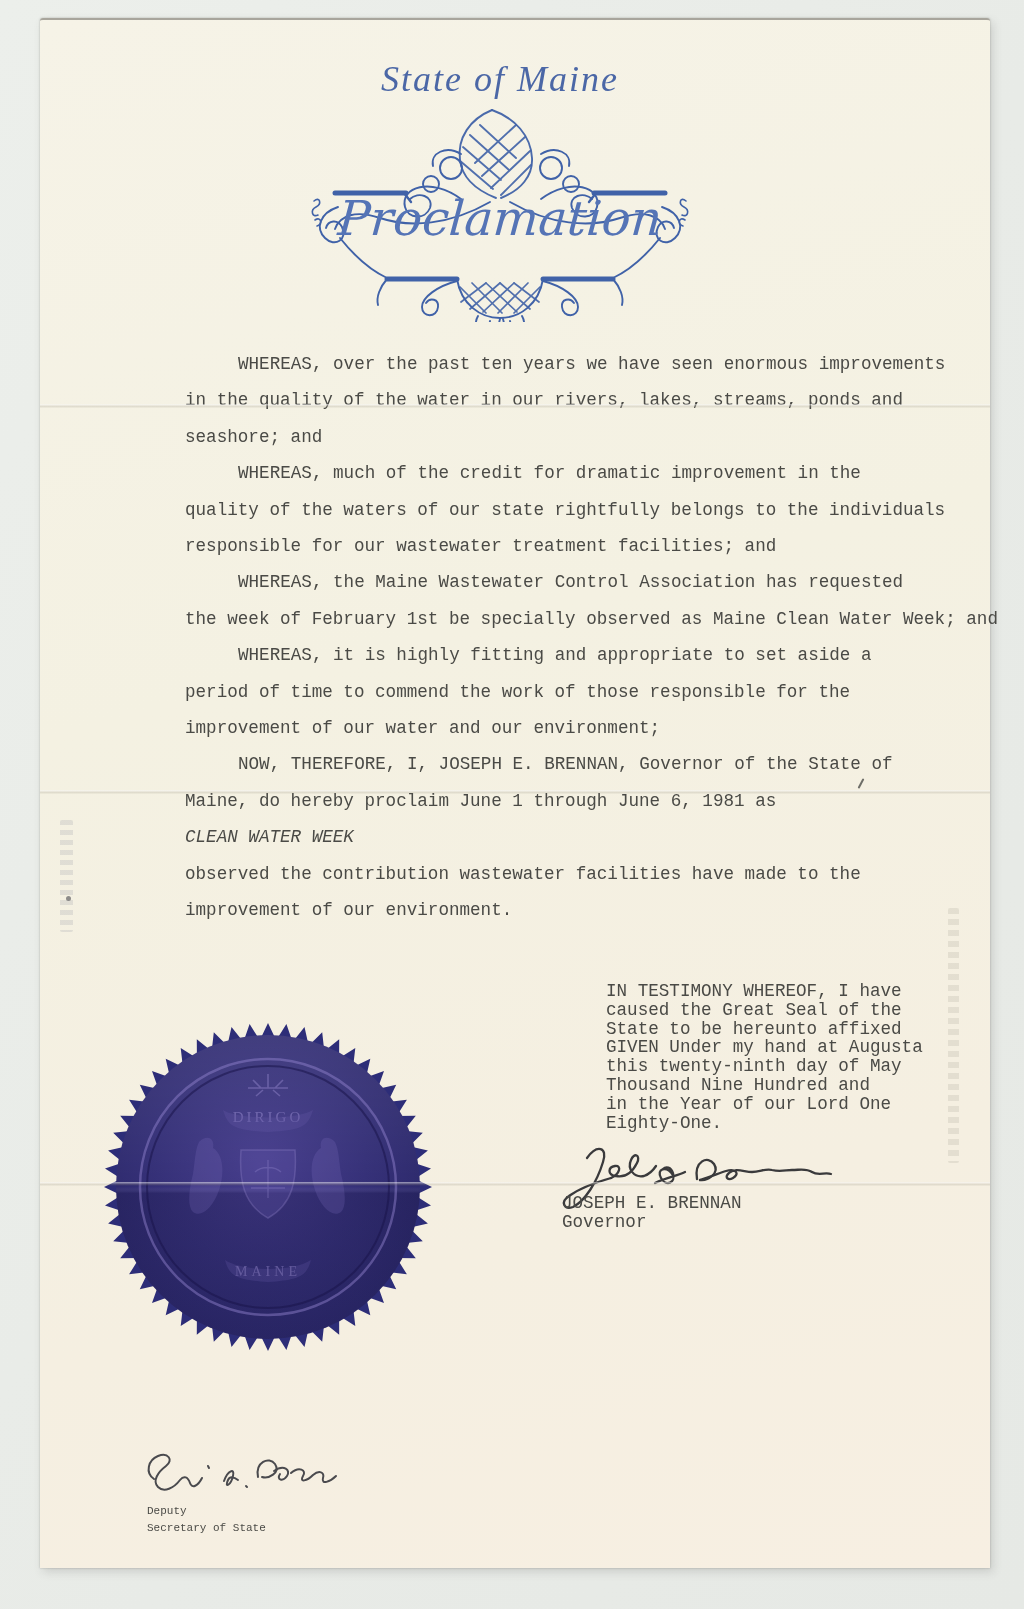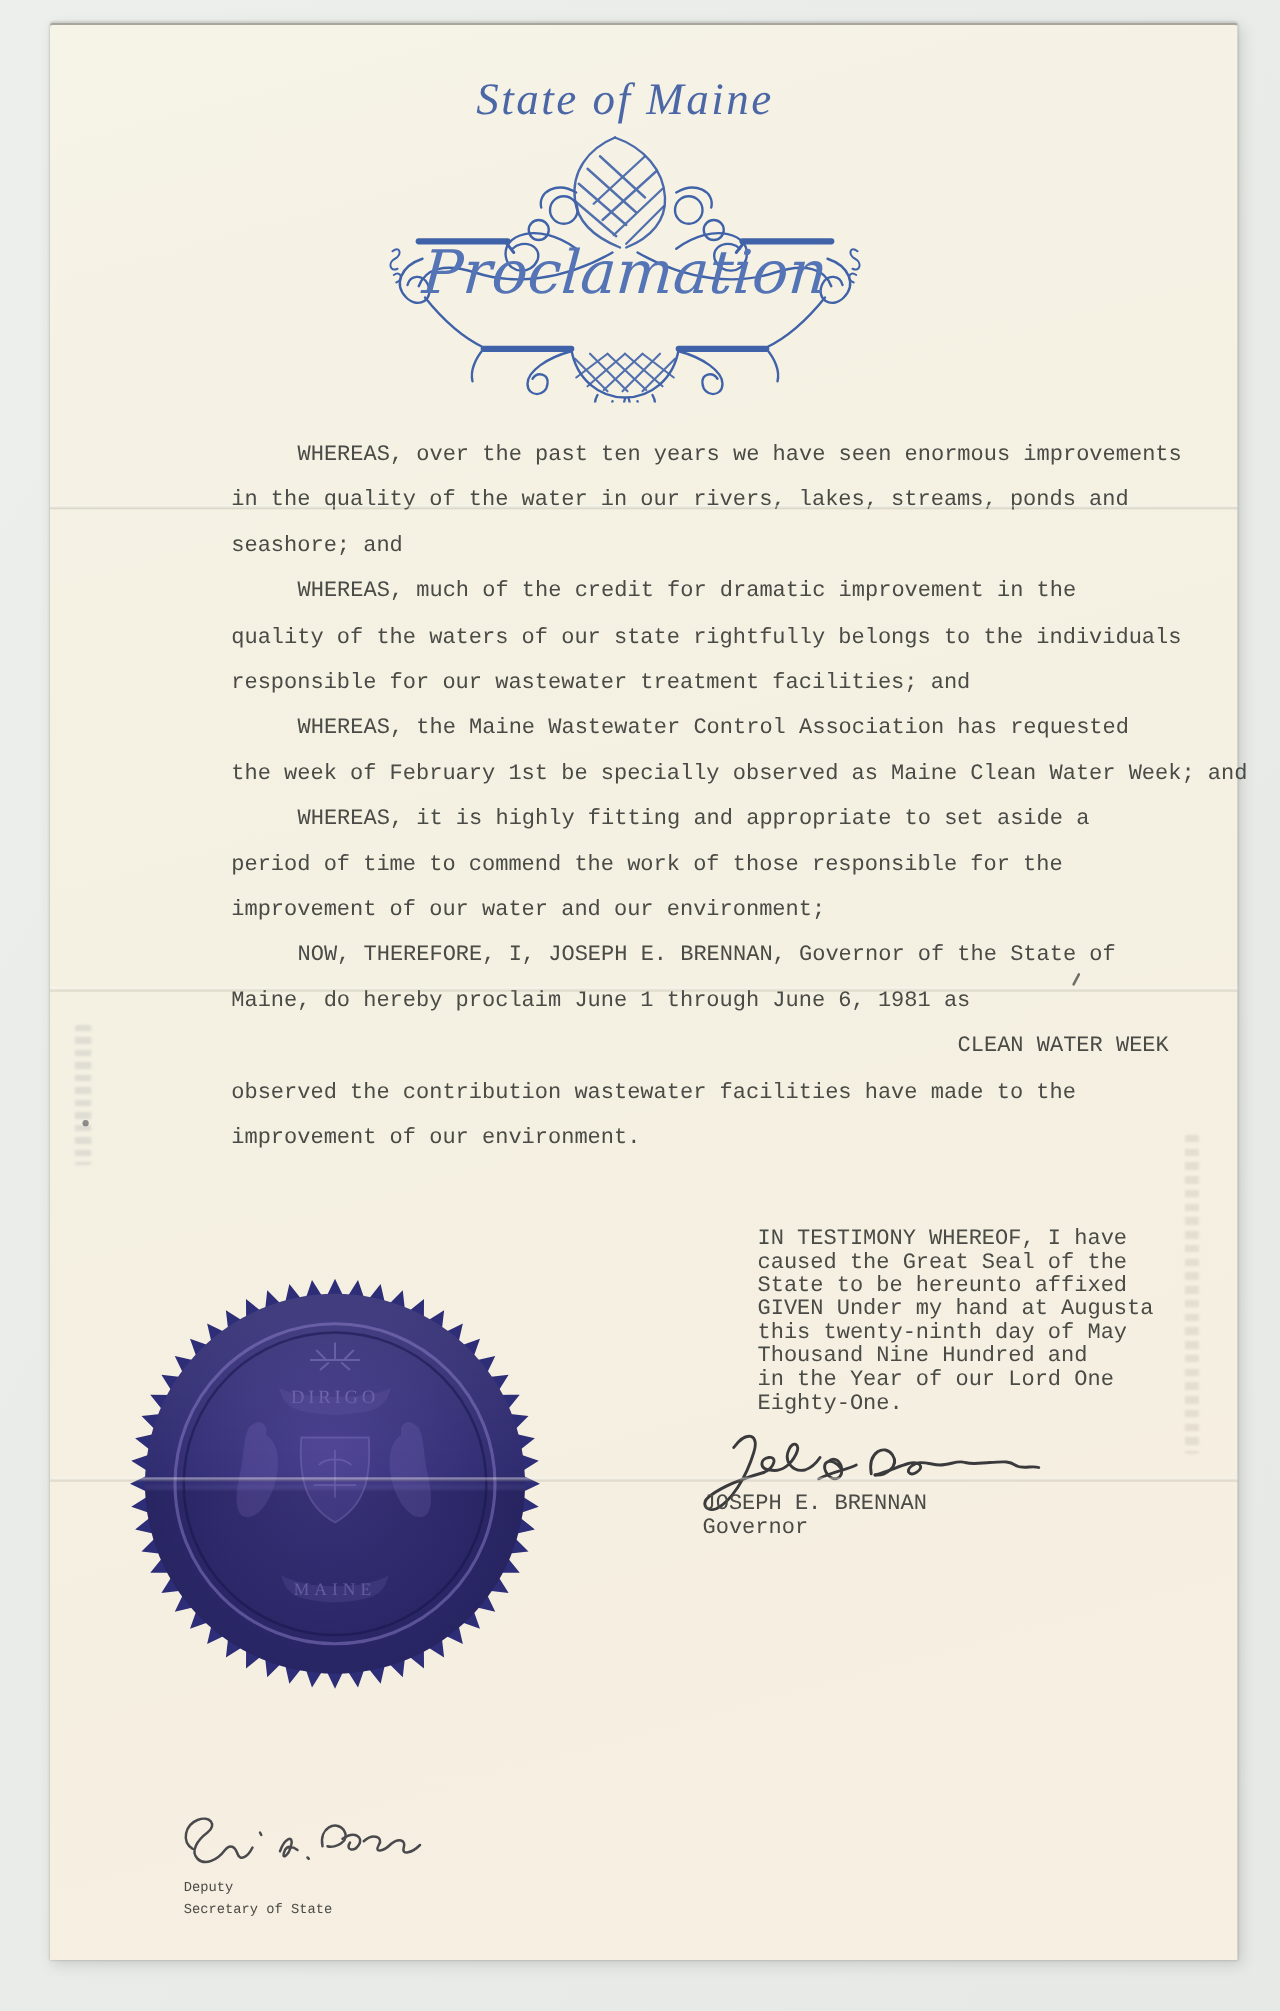--- a/index.html
+++ b/index.html
@@ -22,21 +22,21 @@
   .ornament{position:absolute;left:270px;top:87px;width:380px;height:215px;}
   .proclamation-word{
     position:absolute;left:260px;top:170px;width:400px;text-align:center;
     font-family:"DejaVu Serif",serif;font-style:italic;font-size:48px;
     color:#5574b6;letter-spacing:0px;transform:skewX(-4deg);
   }
   .type{color:#4a4a46;font-family:"Liberation Mono",monospace;}
   .bodytext{position:absolute;left:97px;top:326px;width:790px;font-size:17.6px;line-height:36.4px;margin-left:48px;}
   .tline{white-space:pre;}
   .ind{padding-left:53px;}
-  .ctr{text-align:right;padding-right:40px;}
+  .ctr{text-align:left;padding-right:40px;font-style:italic;}
   .testimony{position:absolute;left:522px;top:962px;width:360px;font-size:17.6px;line-height:18.8px;margin-left:44px;}
   .gov-typed{position:absolute;left:522px;top:1174px;font-size:17.6px;line-height:19px;}
   .sec-typed{position:absolute;left:107px;top:1483px;font-size:11px;line-height:17px;}
   .sig-svg{position:absolute;}
   .seal{position:absolute;left:63px;top:1002px;width:330px;height:330px;}
   .crease{
     position:absolute;left:0;width:950px;height:4px;z-index:6;
     background:linear-gradient(to bottom,rgba(255,255,255,.55) 0%,rgba(125,118,98,.20) 70%,rgba(125,118,98,0) 100%);
   }
   .pen-tick{

